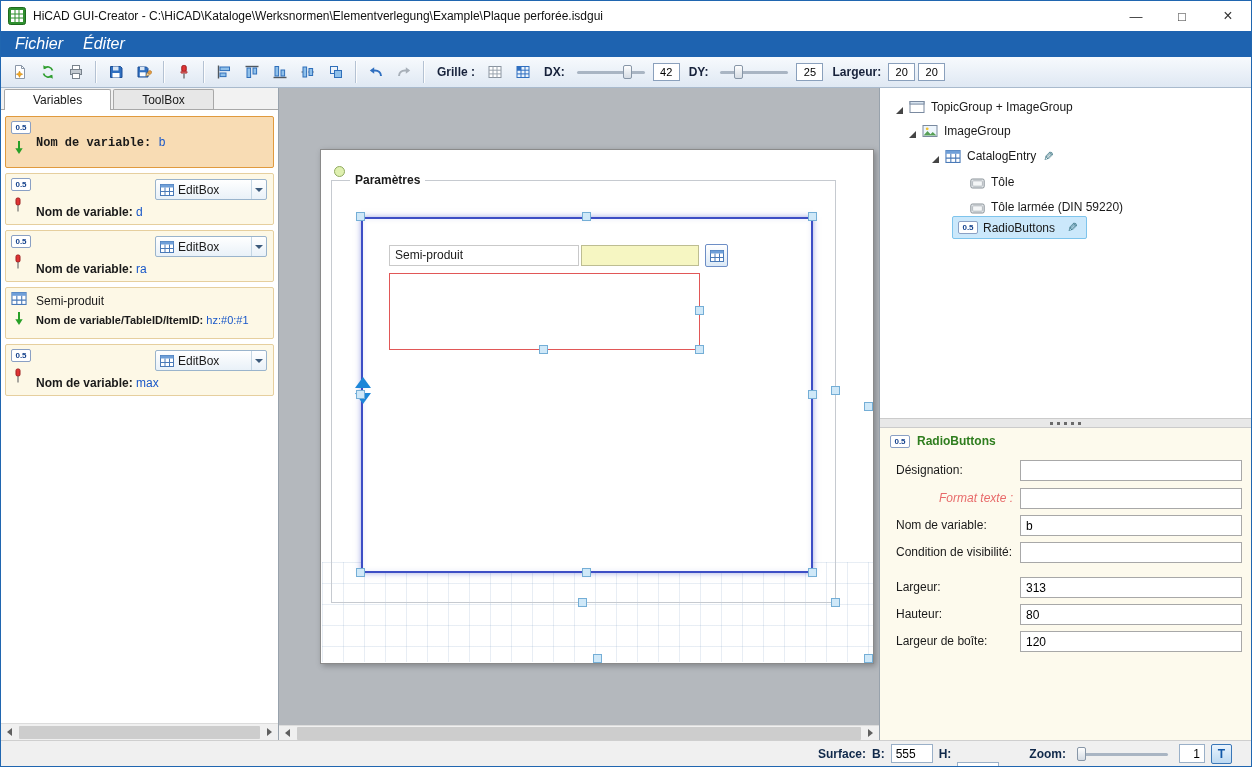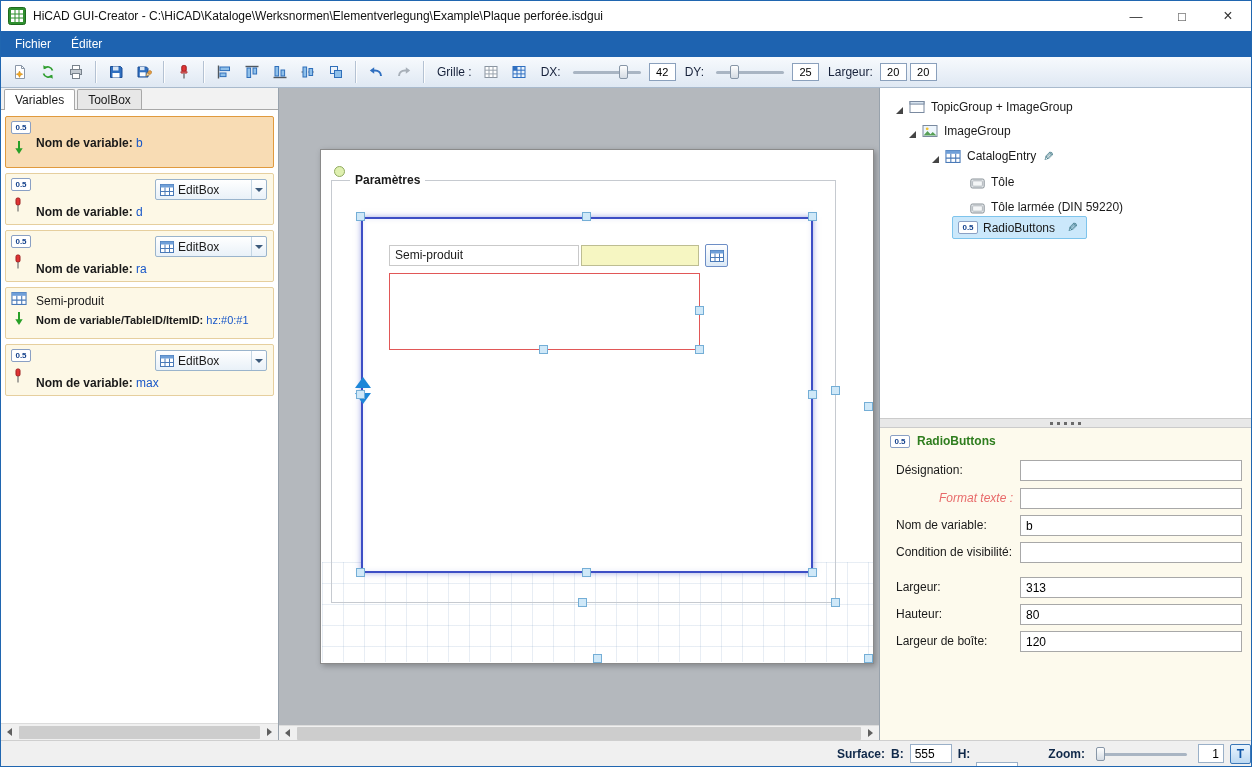--- a/index.html
+++ b/index.html
@@ -7,48 +7,48 @@
   .app { position:relative; width:1252px; height:767px; background:#fff; border:1px solid #2066b0; overflow:hidden; font-size:12px; color:#1a1a1a; }
 
   
   .titlebar { position:absolute; top:0; left:0; right:0; height:30px; background:#fff; display:flex; align-items:center; padding-left:7px; }
   .titlebar .title { margin-left:7px; font-size:12px; color:#111; white-space:nowrap; }
   .win-controls { margin-left:auto; display:flex; height:100%; }
   .win-btn { width:46px; height:100%; display:flex; align-items:center; justify-content:center; font-size:13px; color:#333; background:transparent; border:none; }
 
   
   .menubar { position:absolute; top:30px; left:0; right:0; height:26px; background:#1e63b0; display:flex; align-items:center; padding-left:4px; }
-  .menu-item { color:#fff; padding:5px 10px; font-size:12px; cursor:default; }
+  .menu-item { color:#fff; padding:5px 10px; font-size:16px; cursor:default;font-style:italic; }
 
   
   .toolbar { position:absolute; top:56px; left:0; right:0; height:31px; background:linear-gradient(#f7fafd,#dfe8f3); border-bottom:1px solid #a9bacd; display:flex; align-items:center; padding:0 6px; gap:3px; }
   .tbtn { width:25px; height:25px; display:flex; align-items:center; justify-content:center; background:transparent; border:1px solid transparent; border-radius:2px; }
   .tsep { width:1px; height:22px; background:#b4c2d3; box-shadow:1px 0 0 #fdfdfd; margin:0 4px; }
-  .tlabel { font-weight:normal; color:#16213a; margin:0 4px 0 6px; white-space:nowrap; }
+  .tlabel { font-weight:bold; color:#16213a; margin:0 4px 0 6px; white-space:nowrap; }
   .tval { width:27px; height:18px; border:1px solid #8aa0bc; background:#fff; text-align:center; font-size:11px; font-family:"Liberation Sans",sans-serif; padding:0 2px; }
   .slider { position:relative; width:72px; height:18px; margin:0 3px; }
   .slider .track { position:absolute; left:2px; right:2px; top:8px; height:3px; background:#a9b5c3; border-radius:2px; }
   .slider .thumb { position:absolute; top:2px; width:9px; height:14px; background:linear-gradient(#fefefe,#d5dce4); border:1px solid #8796a7; border-radius:2px; }
 
   
   .main { position:absolute; top:87px; left:0; right:0; bottom:26px; }
 
   
   .left-panel { position:absolute; left:0; top:0; bottom:0; width:278px; background:#fff; border-right:1px solid #98a2ac; }
   .tabs { height:22px; display:flex; align-items:flex-end; background:#f2f2f2; border-bottom:1px solid #a8a8a8; padding-left:3px; }
-  .tab { padding:3px 10px 2px; border:1px solid #a8a8a8; border-bottom:none; background:#e7e7e7; margin-right:2px; border-radius:2px 2px 0 0; font-size:12px; }
+  .tab { padding:3px 28px 2px; border:1px solid #a8a8a8; border-bottom:none; background:#e7e7e7; margin-right:2px; border-radius:2px 2px 0 0; font-size:12px; }
   .tab.active { background:#fff; position:relative; top:1px; padding-bottom:3px; }
   .cards { position:absolute; top:22px; left:0; right:0; bottom:17px; padding:6px 4px; overflow:hidden; }
   .card { position:relative; height:52px; border:1px solid #e6cf9e; background:#fdf8e6; border-radius:2px; margin-bottom:5px; }
   .card.selected { background:#f8dcb4; border-color:#e09a3e; }
   .badge { display:inline-block; min-width:20px; height:13px; border:1px solid #8aa0c4; background:#fff; color:#13418c; font-size:8px; font-weight:bold; text-align:center; line-height:11px; border-radius:2px; }
   .card .badge { position:absolute; left:5px; top:4px; }
   .card .marker { position:absolute; left:7px; top:23px; }
   .card .cicon { position:absolute; left:5px; top:4px; }
-  .card .line-mid { position:absolute; left:30px; top:19px; white-space:nowrap; }
+  .card .line-mid { position:absolute; left:30px; top:19px; white-space:nowrap;font-family:Liberation Mono, monospace; }
   .card .line-bot { position:absolute; left:30px; top:31px; white-space:nowrap; }
   .card .line-top { position:absolute; left:30px; top:6px; white-space:nowrap; }
   .card .line-tbl { position:absolute; left:30px; top:26px; white-space:nowrap; font-size:11px; }
   .blue-val { color:#1857c8; }
   .combo { position:absolute; right:6px; top:5px; width:112px; height:21px; border:1px solid #9ab4cc; background:linear-gradient(#ffffff,#e9f1f8); border-radius:2px; display:flex; align-items:center; padding-left:4px; gap:4px; }
   .combo .chev { margin-left:auto; width:15px; height:100%; display:flex; align-items:center; justify-content:center; border-left:1px solid #c4d6e4; }
   .chev-tri { width:0; height:0; border-left:4px solid transparent; border-right:4px solid transparent; border-top:4px solid #3c5a7a; }
 
   
   .hscroll { position:absolute; bottom:0; left:0; right:0; height:17px; background:#f0f0f0; display:flex; align-items:center; border-top:1px solid #dcdcdc; }
@@ -88,21 +88,21 @@
   .dot { width:3px; height:3px; background:#6a6a6a; }
   .props { position:absolute; left:0; right:0; top:340px; bottom:0; background:#fdfaed; }
   .phead { position:absolute; left:10px; top:6px; display:flex; align-items:center; gap:7px; }
   .pname { font-weight:bold; color:#2e7d1e; }
   .prow { position:absolute; left:0; width:100%; height:21px; }
   .plabel { position:absolute; left:16px; top:0; line-height:21px; white-space:nowrap; }
   .plabel.redlbl { left:auto; right:238px; color:#e86a6a; font-style:italic; }
   .pinput { position:absolute; left:140px; top:0; width:222px; height:21px; border:1px solid #a8a8a8; background:#fff; font-size:12px; padding:0 5px; font-family:"Liberation Sans",sans-serif; }
 
   
-  .statusbar { position:absolute; left:0; right:0; bottom:0; height:26px; background:#f0f0f0; border-top:1px solid #cfcfcf; display:flex; align-items:center; justify-content:flex-end; padding-right:0; gap:6px; }
+  .statusbar { position:absolute; left:0; right:0; bottom:0; height:26px; background:#f0f0f0; border-top:1px solid #cfcfcf; display:flex; align-items:center; justify-content:flex-end; padding-right:19px; gap:6px; }
   .sbold { font-weight:bold; color:#10294a; white-space:nowrap; }
   .sinput { height:19px; border:1px solid #9ab0c8; background:#fff; font-size:12px; padding:0 4px; font-family:"Liberation Sans",sans-serif; }
   .tbtnT { width:21px; height:20px; border:1px solid #3a77b8; background:linear-gradient(#eaf4fd,#bcd9f2); color:#1258a8; font-weight:bold; font-size:12px; line-height:1; border-radius:2px; }
 </style>
 </head>
 <body>
 
 <div class="app">
 
   <div class="titlebar">

